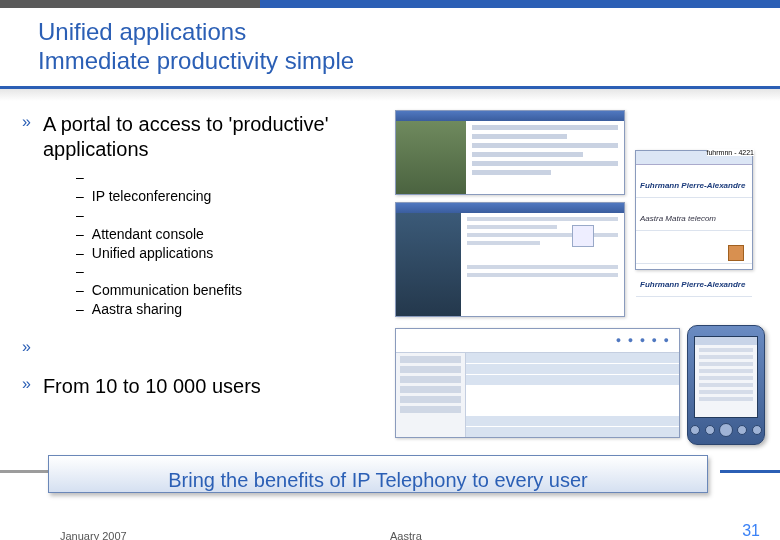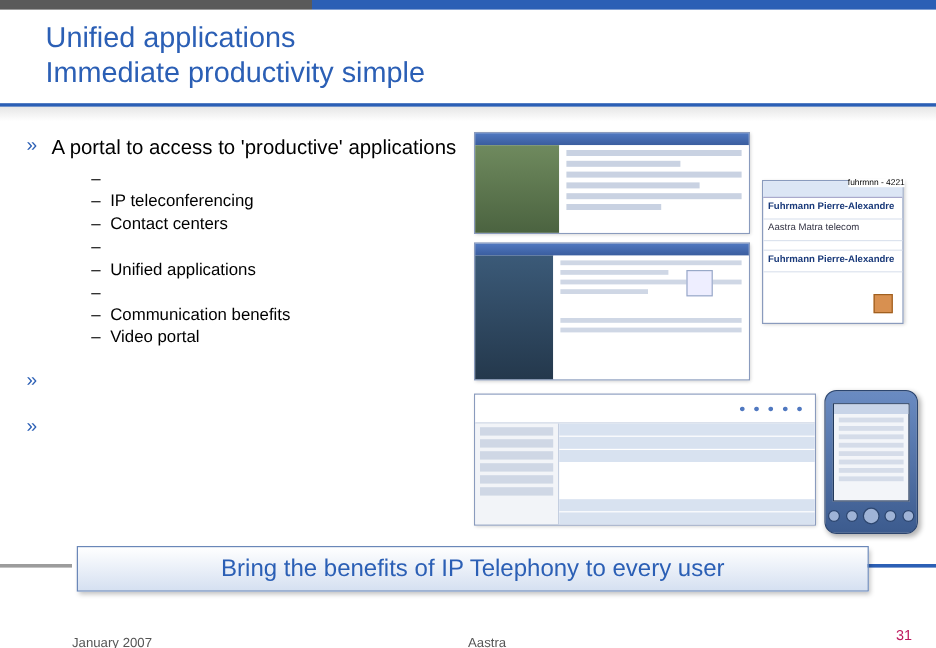--- a/index.html
+++ b/index.html
@@ -62,48 +62,48 @@
     display: flex;
     margin-bottom: 6px;
   }
   .main-bullet .raquo {
     color: #2b5fb5;
     font-size: 16px;
     margin-right: 12px;
     line-height: 1.2;
   }
   .main-bullet .txt {
-    font-size: 17px;
+    font-size: 20px;
     color: #000;
     line-height: 1.25;
   }
   .sub-list {
     margin-left: 54px;
     margin-top: 4px;
     margin-bottom: 14px;
   }
   .sub-item {
     display: flex;
     font-size: 14px;
     line-height: 1.35;
   }
   .sub-item .dash {
     margin-right: 8px;
     color: #000;
   }
   .tagline-bar {
     position: absolute;
     top: 455px;
-    left: 64px;
+    left: 48px;
     width: 660px;
     height: 38px;
     border: 1px solid #6a87b8;
     background: linear-gradient(#fff, #d5e0f1);
     display: flex;
-    align-items: center;
+    align-items: flex-end;
     justify-content: center;
     box-shadow: 2px 3px 4px rgba(0,0,0,0.25);
   }
   .tagline-bar span {
     font-size: 20px;
     color: #2b5fb5;
   }
   .thin-stripe {
     position: absolute;
     top: 470px;
@@ -123,21 +123,21 @@
   .footer {
     position: absolute;
     bottom: 10px;
     left: 0;
     width: 780px;
     font-size: 11px;
     color: #555;
   }
   .footer .date { position: absolute; left: 60px; }
   .footer .brand { position: absolute; left: 390px; }
-  .footer .pagenum { position: absolute; right: 20px; color: #be185d; font-size: 12px; top: -8px;}
+  .footer .pagenum { position: absolute; right: 20px; color: #3b82f6; font-size: 16px; top: -8px;}
   
   .shots {
     position: absolute;
     top: 110px;
     left: 395px;
     width: 370px;
     height: 330px;
   }
   .shot {
     position: absolute;
@@ -149,21 +149,21 @@
     height: 10px;
     background: linear-gradient(#5078c0, #3a5d9e);
   }
   .shot1 { top: 0; left: 0; width: 230px; height: 85px; }
   .shot1 .sidebar { position:absolute; top:10px; left:0; width:70px; bottom:0; background: linear-gradient(#6f8a5e,#4b6340); }
   .shot1 .main { position:absolute; top:10px; left:70px; right:0; bottom:0; background:#fff; }
   .shot1 .main .line { height:5px; background:#c9d2e2; margin:4px 6px; }
 
   .shot2 { top: 40px; left: 240px; width: 118px; height: 120px; background:#fff;}
   .shot2 .hdr { height:14px; background:#dce6f5; border-bottom:1px solid #aac; }
-  .shot2 .row { height:18px; border-bottom:1px solid #dce3ee; padding:2px 4px; font-size:8px; color:#334; }
+  .shot2 .row { height:18px; border-bottom:1px solid #dce3ee; padding:16px 4px; font-size:8px; color:#334;font-style:italic; }
   .shot2 .row b { color:#1a3a7a; }
   .shot2 .label { position:absolute; top:-2px; right:-2px; font-size:7px; color:#000; background:#fff; }
   .shot2 .square { width:16px; height:16px; background:#d89050; position:absolute; right:8px; bottom:8px; border:1px solid #a06020;}
 
   .shot3 { top: 92px; left: 0; width: 230px; height: 115px; }
   .shot3 .sidebar { position:absolute; top:10px; left:0; width:65px; bottom:0; background: linear-gradient(#3b5a78,#24384c); }
   .shot3 .panel { position:absolute; top:10px; left:65px; right:0; bottom:0; background:#fff; }
   .shot3 .panel .icon { width:22px; height:22px; background:#eef; border:1px solid #99a9c8; position:absolute; right:30px; top:12px; }
   .shot3 .panel .line { height:4px; background:#cfd7e5; margin:4px 6px; }
 
@@ -226,48 +226,49 @@
   <div class="sub-list">
     <div class="sub-item">
         <span class="dash">–</span>
       </div>
     <div class="sub-item">
         <span class="dash">–</span>
         <span>IP teleconferencing</span>
       </div>
     <div class="sub-item">
         <span class="dash">–</span>
-        <span>Contact centers</span>
-      </div>
-    <div class="sub-item">
-        <span class="dash">–</span>
+      </div>
+    <div class="sub-item">
+        <span class="dash">–</span>
+        <span>Attendant console</span>
       </div>
     <div class="sub-item">
         <span class="dash">–</span>
         <span>Unified applications</span>
       </div>
     <div class="sub-item">
         <span class="dash">–</span>
       </div>
     <div class="sub-item">
         <span class="dash">–</span>
         <span>Communication benefits</span>
       </div>
     <div class="sub-item">
         <span class="dash">–</span>
-        <span>Video portal</span>
+        <span>Aastra sharing</span>
       </div>
   </div>
 
   <div class="main-bullet" style="margin-top:18px;">
     <span class="raquo">»</span>
   </div>
 
   <div class="main-bullet" style="margin-top:18px;">
     <span class="raquo">»</span>
+    <span class="txt">From 10 to 10 000 users</span>
   </div>
 </div>
 
 <div class="shots">
 
   <div class="shot shot1">
     <div class="bar"></div>
     <div class="sidebar"></div>
     <div class="main">
       <div class="line"></div>

